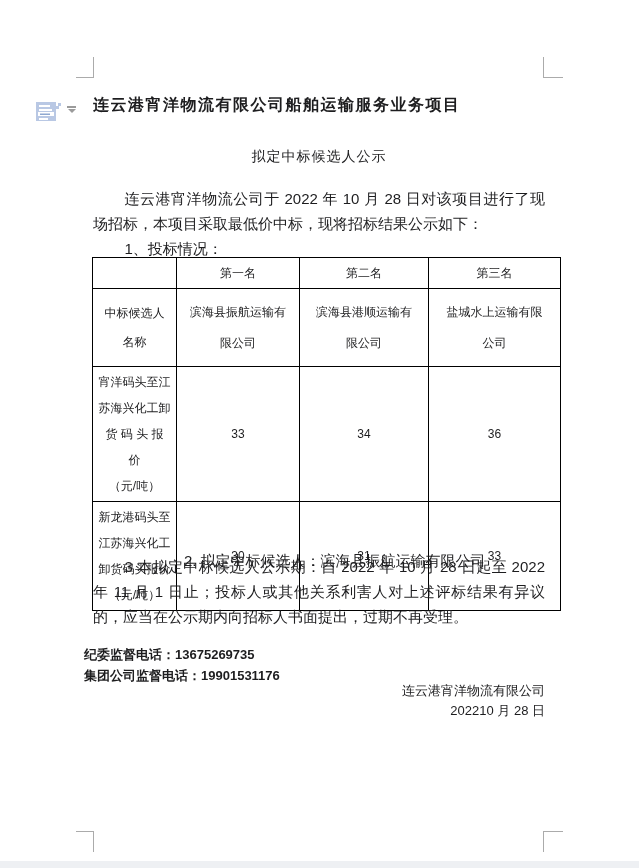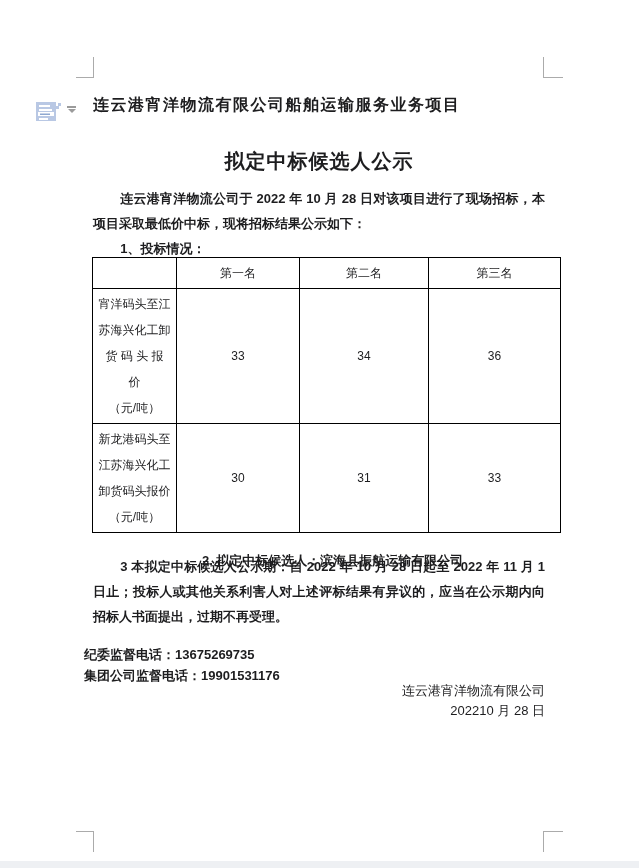--- a/index.html
+++ b/index.html
@@ -20,22 +20,22 @@
 
   
   .paste-btn { position:absolute; left:35px; top:99px; display:flex; align-items:flex-start; cursor:pointer; }
   .dd { margin-left:5px; margin-top:7px; display:flex; flex-direction:column; align-items:center; }
   .dd-bar { width:9px; height:2px; background:#9b9b9b; }
   .dd-tri { width:0; height:0; border-left:4px solid transparent; border-right:4px solid transparent; border-top:4px solid #9b9b9b; margin-top:1px; }
 
   
   .tblock { position:absolute; left:93px; width:452px; }
   .title    { top:95px;  font-size:16px; font-weight:bold; letter-spacing:1.5px; }
-  .subtitle { top:148px; text-align:center; font-size:20px; font-weight:bold; letter-spacing:1px; }
-  .para { font-size:13px; line-height:25px; text-align:justify;font-weight:bold; }
+  .subtitle { top:148px; text-align:center; font-size:14px; font-weight:normal; letter-spacing:1px; }
+  .para { font-size:15px; line-height:25px; text-align:justify; }
   .indent { text-indent:2.1em; }
   .intro { top:186px; }
   .sec1  { top:236px; text-align:left; }
   .sec2  { top:548px; text-align:center; }
   .sec3  { top:554px; }
   .phone { position:absolute; left:84px; font-size:13px; font-weight:bold; }
   .phone1 { top:646px; }
   .phone2 { top:667px; }
   .sig { position:absolute; left:93px; width:452px; text-align:right; font-size:13px; }
   .sig-company { top:682px; }
@@ -94,20 +94,30 @@
       <col style="width:129px">
       <col style="width:132px">
     </colgroup>
   <tbody>
       <tr class="hdr">
     <td></td>
     <td>第一名</td>
     <td>第二名</td>
     <td>第三名</td>
   </tr>
+  <tr class="r-name">
+    <td class="rowlabel center">中标候选人
+名称</td>
+    <td class="company">滨海县振航运输有
+限公司</td>
+    <td class="company">滨海县港顺运输有
+限公司</td>
+    <td class="company">盐城水上运输有限
+公司</td>
+  </tr>
   <tr class="r-q1">
     <td class="rowlabel">宵洋码头至江
 苏海兴化工卸
 货 码 头 报 价
 （元/吨）</td>
     <td class="num">33</td>
     <td class="num">34</td>
     <td class="num">36</td>
   </tr>
   <tr class="r-q2">

